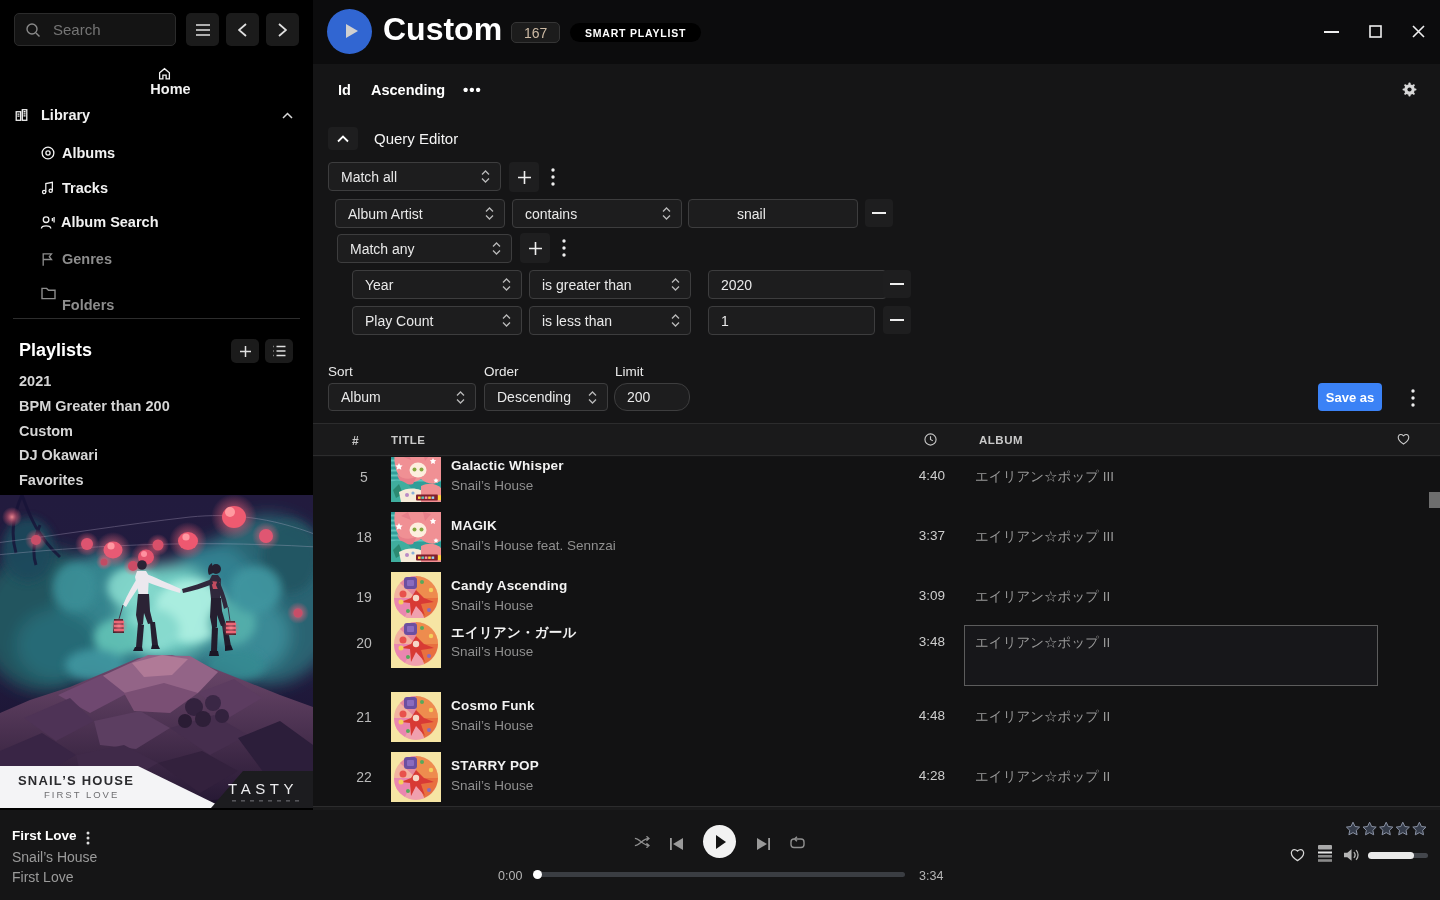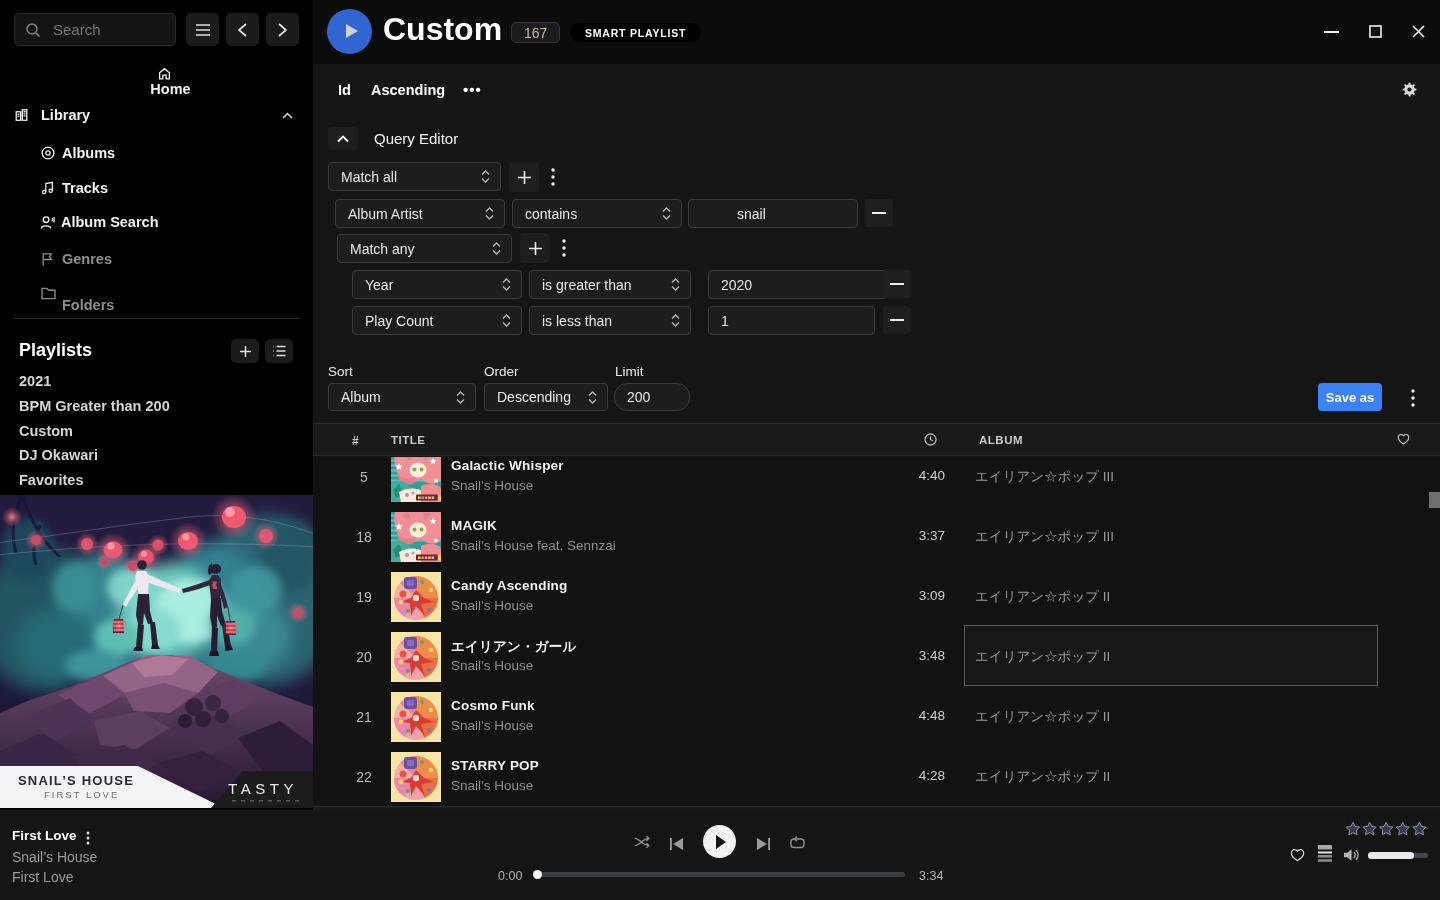--- a/index.html
+++ b/index.html
@@ -468,21 +468,21 @@
     <div class="trow" style="top:110px;">
       <div class="tnum">19</div>
         <svg class="thumb" viewBox="0 0 50 50">
           <use href="#thB"></use>
         </svg>
       <div class="ttitle">Candy Ascending</div>
         <div class="tartist">Snail’s House</div>
       <div class="tdur">3:09</div>
         <div class="talb">エイリアン☆ポップ II</div>
     </div>
-    <div class="trow" style="top:170px;text-decoration:underline;">
+    <div class="trow" style="top:156px;text-decoration:underline;">
       <div class="tnum">20</div>
         <svg class="thumb" viewBox="0 0 50 50">
           <use href="#thB"></use>
         </svg>
       <div class="ttitle">エイリアン・ガール</div>
         <div class="tartist">Snail’s House</div>
       <div class="tdur">3:48</div>
         <div class="talb">エイリアン☆ポップ II</div>
     </div>
     <div class="trow" style="top:230px;">

